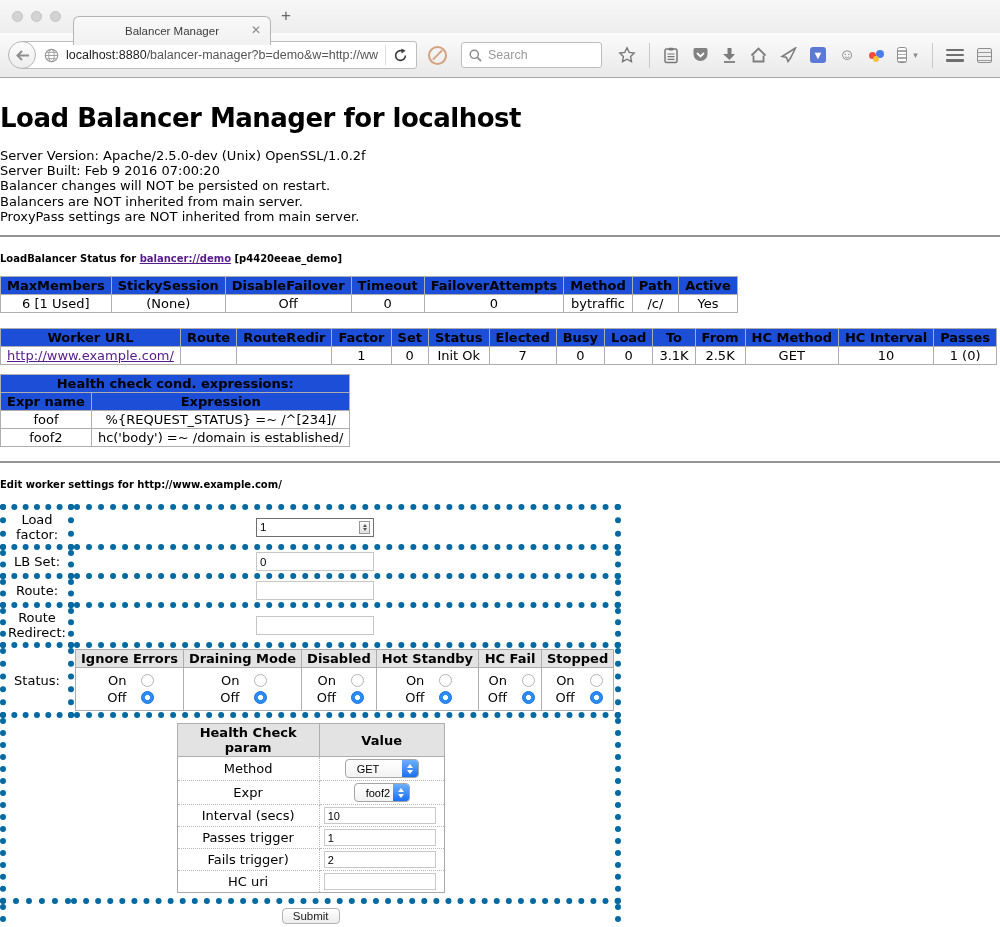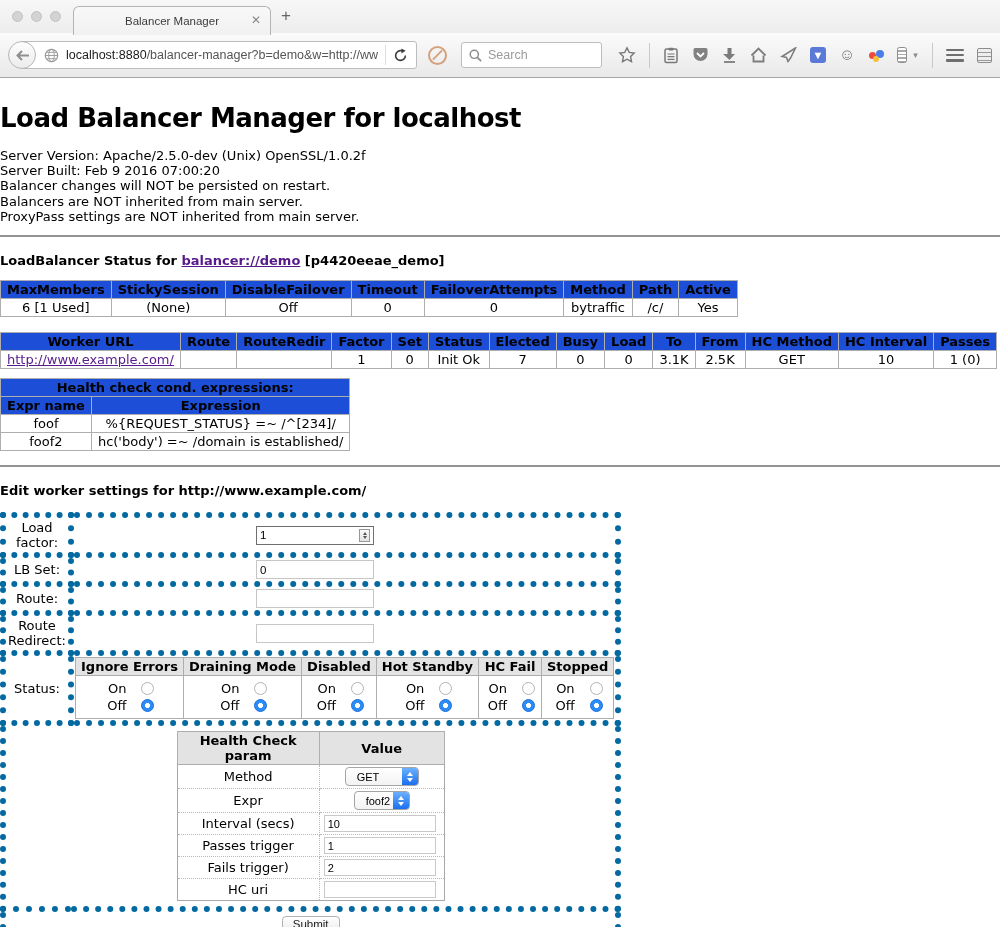--- a/index.html
+++ b/index.html
@@ -5,21 +5,21 @@
   * { margin:0; padding:0; box-sizing:border-box; }
   html,body { background:#fff; }
   .screen { width:1000px; height:927px; overflow:hidden; background:#fff;
             font-family:"DejaVu Sans", sans-serif; position:relative; }
 
   
   .titlebar { height:33px; background:linear-gradient(#f7f7f7,#ededed);
               position:relative; font-family:"Liberation Sans", sans-serif; }
   .traffic { position:absolute; top:11px; left:12px; display:flex; gap:8px; }
   .traffic span { width:11px; height:11px; border-radius:50%; background:#d3d3d3; border:1px solid #c2c2c2; }
-  .tab { position:absolute; left:73px; top:6px; width:198px; height:29px;
+  .tab { position:absolute; left:73px; top:16px; width:198px; height:29px;
          background:linear-gradient(#f8f8f8,#f1f1f1); border:1px solid #b4b4b4; border-bottom:none;
          border-radius:6px 6px 0 0; display:flex; align-items:center; justify-content:center;
          font-size:11.5px; color:#3c3c3c; }
   .tab-close { position:absolute; right:9px; top:6px; font-size:12px; color:#8a8a8a; cursor:default; }
   .newtab { position:absolute; left:281px; top:6px; font-size:17px; color:#666; }
 
   .navbar { height:45px; background:linear-gradient(#fbfbfb,#e9e9e9); border-bottom:1px solid #a6a6a6;
             display:flex; align-items:center; padding:0 8px; font-family:"Liberation Sans", sans-serif; }
   .backbtn { width:28px; height:28px; border-radius:50%; border:1px solid #b6b6b6;
              background:linear-gradient(#fdfdfd,#ececec); display:flex; align-items:center; justify-content:center;
@@ -54,21 +54,21 @@
   .gridico { width:15px; height:15px; border:1.5px solid #8d8d8d; border-radius:2px;
              background:repeating-linear-gradient(#eee 0 3px, #999 3px 4px); }
   .smiley { font-size:16px; color:#7a7a7a; line-height:1; }
   .auto-right { margin-left:auto; }
 
   
   .content { padding:0 0; color:#000; }
   h1.page-title { font-size:26px; margin:25px 0 15px; letter-spacing:-0.5px; }
   .server-info div { font-size:13px; line-height:15.2px; }
   hr.rule { border:none; border-top:2px solid #949494; margin:11px 0; }
-  h3.sec { font-size:13px; margin:16px 0 12px; }
+  h3.sec { font-size:10px; margin:16px 0 12px; }
   a.vlink { color:#551a8b; text-decoration:underline; }
 
   table.tbl { border-collapse:collapse; font-size:13px; }
   table.tbl th, table.tbl td { border:1px solid #aeaeae; padding:1px 6px; text-align:center; white-space:nowrap; }
   table.tbl th { background:#1d4ed8; }
   .mt15 { margin-top:15px; } .mt9 { margin-top:9px; }
   td.left { text-align:left; }
 
   
   table.form { border-collapse:collapse; width:564px; margin-top:14px; font-size:13px;

